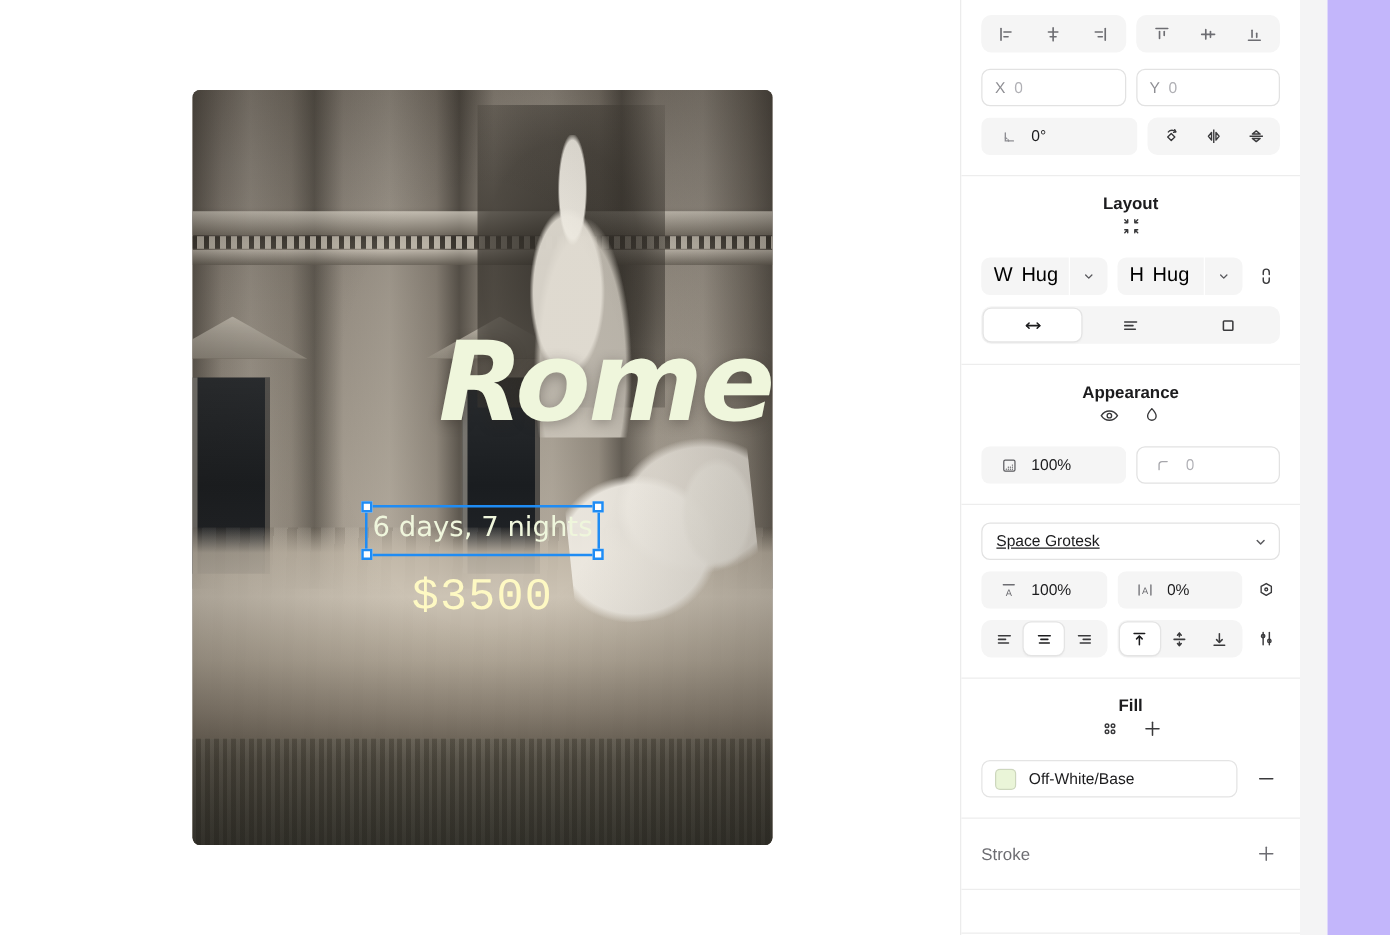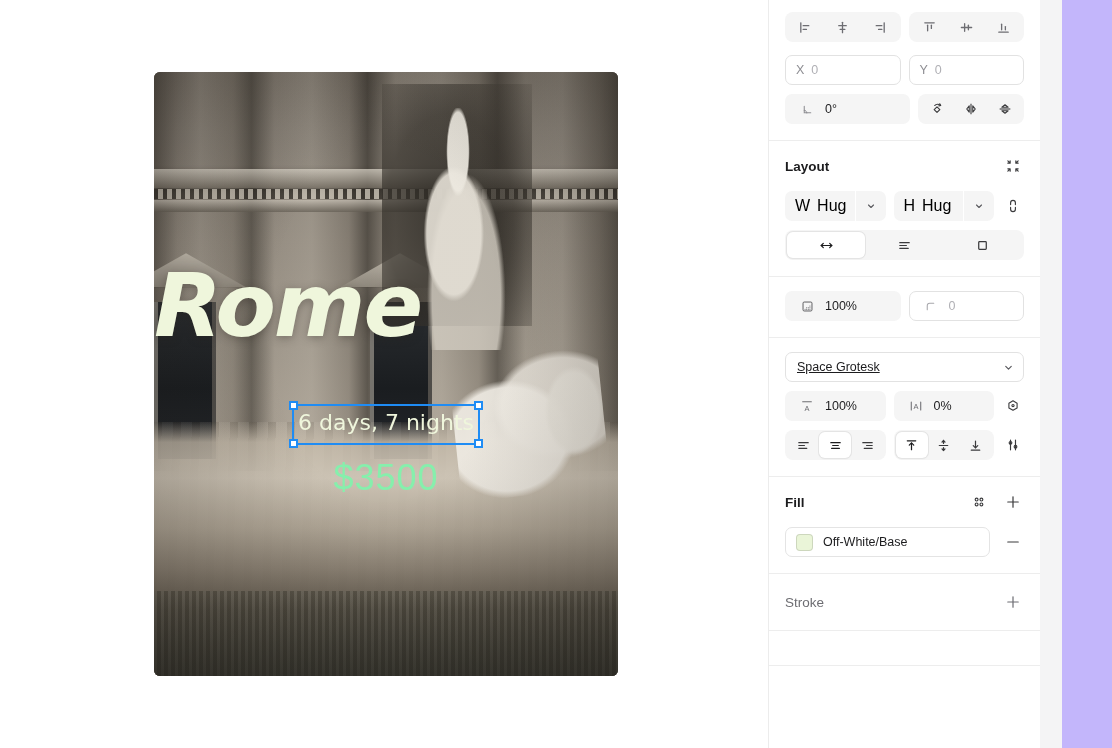--- a/index.html
+++ b/index.html
@@ -121,41 +121,41 @@
       repeating-linear-gradient(90deg, rgba(225,222,210,.22) 0 3px, rgba(70,68,58,.25) 3px 7px);
   }
   .photo .vignette {
     position: absolute; inset: 0;
     background: radial-gradient(ellipse at 50% 42%, rgba(0,0,0,0) 35%, rgba(28,24,20,.30) 100%);
   }
 
   
   .ab-title {
     position: absolute; left: 0; right: 0; top: 190px;
-    text-align: left;
+    text-align: right;
     color: #eff6dc;
     font-family: "DejaVu Sans", sans-serif;
     font-size: 88px; font-weight: 700;
     font-style: italic;
     letter-spacing: -2px;
     line-height: 1;
     text-shadow: 0 2px 10px rgba(40,35,28,.35);
   }
   .ab-sub {
     position: absolute; left: 0; right: 0; top: 337px;
     text-align: center;
     color: #eff6dc;
     font-family: "DejaVu Sans", sans-serif;
     font-size: 22px; line-height: 28px;
   }
   .ab-price {
     position: absolute; left: 0; right: 0; top: 385px;
     text-align: center;
-    color: #86efac;
-    font-family: Liberation Sans, sans-serif;
+    color: #fef9c3;
+    font-family: Liberation Mono, monospace;
     font-size: 36px; font-weight: 400; letter-spacing: 1px;
   }
 
   
   .sel-box {
     position: absolute;
     left: 292px; top: 404px;
     width: 188px; height: 41px;
     border: 2px solid #1f8cf4;
     box-sizing: border-box;
@@ -185,20 +185,21 @@
   }
   .purple-strip {
     position: absolute; left: 1062px; top: 0; width: 50px; height: 748px;
     background: #c3b6fb;
   }
 
   .section { padding: 14px 16px 16px 16px; border-bottom: 1px solid #ededed; }
   .sec-head {
     display: flex; align-items: center; justify-content: space-between;
     margin-bottom: 14px;
+    flex-direction: column;
   }
   .sec-title { font-size: 13.5px; font-weight: 700; color: #1c1c1e; }
   .sec-title.muted { font-weight: 400; color: #6d6d72; }
   .sec-icons { display: flex; align-items: center; gap: 12px; }
 
   .row { display: flex; align-items: center; gap: 8px; margin-bottom: 9px; }
   .row:last-child { margin-bottom: 0; }
 
   .field {
     display: flex; align-items: center; gap: 7px;
@@ -475,20 +476,36 @@
           <div class="btn">
             <svg width="17" height="17" viewBox="0 0 18 18" fill="none" stroke="#3a3a3c" stroke-width="1.3">
               <rect x="5" y="5" width="8" height="8" rx="0.8"></rect>
             </svg>
           </div>
         </div>
       </div>
     </div>
 
     <div class="section">
+      <div class="sec-head">
+        <span class="sec-title">Appearance</span>
+        <span class="sec-icons">
+          <span class="icon-btn">
+            <svg width="17" height="17" viewBox="0 0 20 20" fill="none" stroke="#3a3a3c" stroke-width="1.3">
+              <path d="M2.4 10S5.2 5.6 10 5.6 17.6 10 17.6 10 14.8 14.4 10 14.4 2.4 10 2.4 10z"></path>
+              <circle cx="10" cy="10" r="2.1"></circle>
+            </svg>
+          </span>
+          <span class="icon-btn">
+            <svg width="17" height="17" viewBox="0 0 20 20" fill="none" stroke="#3a3a3c" stroke-width="1.3" stroke-linejoin="round">
+              <path d="M10 3.4c0 0-4 4.3-4 7a4 4 0 0 0 8 0c0-2.7-4-7-4-7z"></path>
+            </svg>
+          </span>
+        </span>
+      </div>
 
       <div class="row">
         <div class="field">
           <span class="icon-btn">
             <svg width="13" height="13" viewBox="0 0 16 16" fill="none" stroke="#5a5a5e" stroke-width="1.2">
               <rect x="2.5" y="2.5" width="11" height="11" rx="1.4"></rect>
               <path d="M5 11.5h.01M7 11.5h.01M9 11.5h.01M11 11.5h.01M7 9.5h.01M9 9.5h.01M11 9.5h.01M11 7.5h.01" stroke-linecap="round" stroke-width="1.3"></path>
             </svg>
           </span>
           <span class="val">100%</span>

